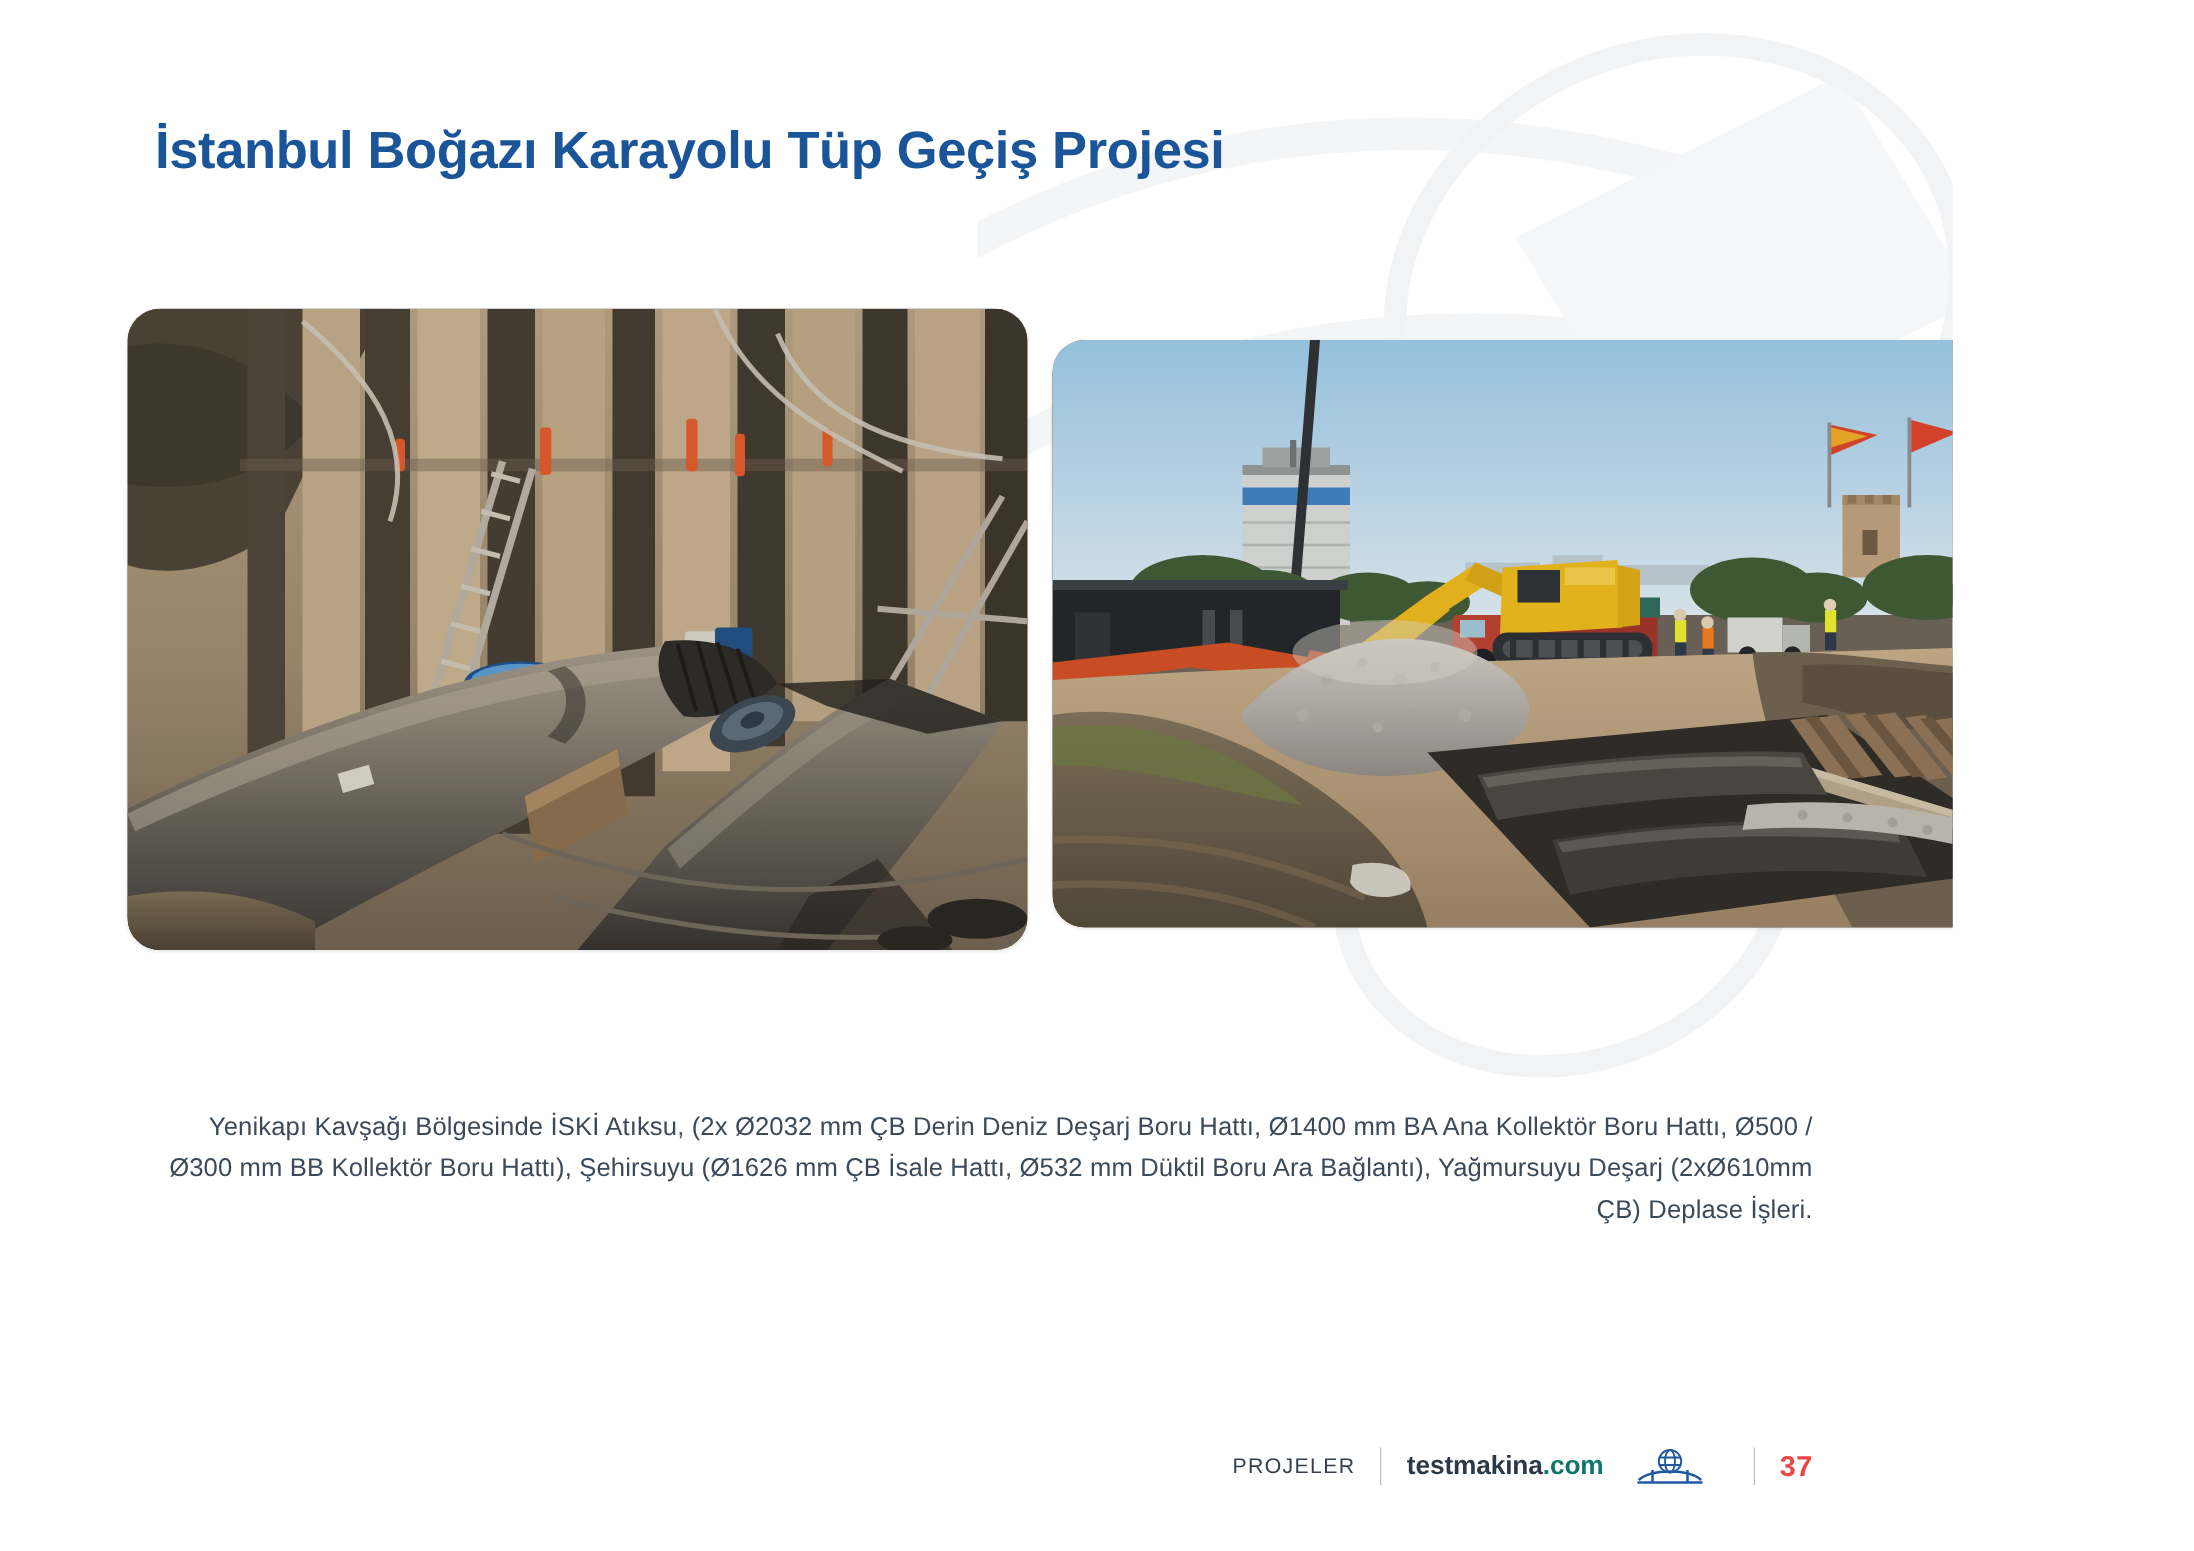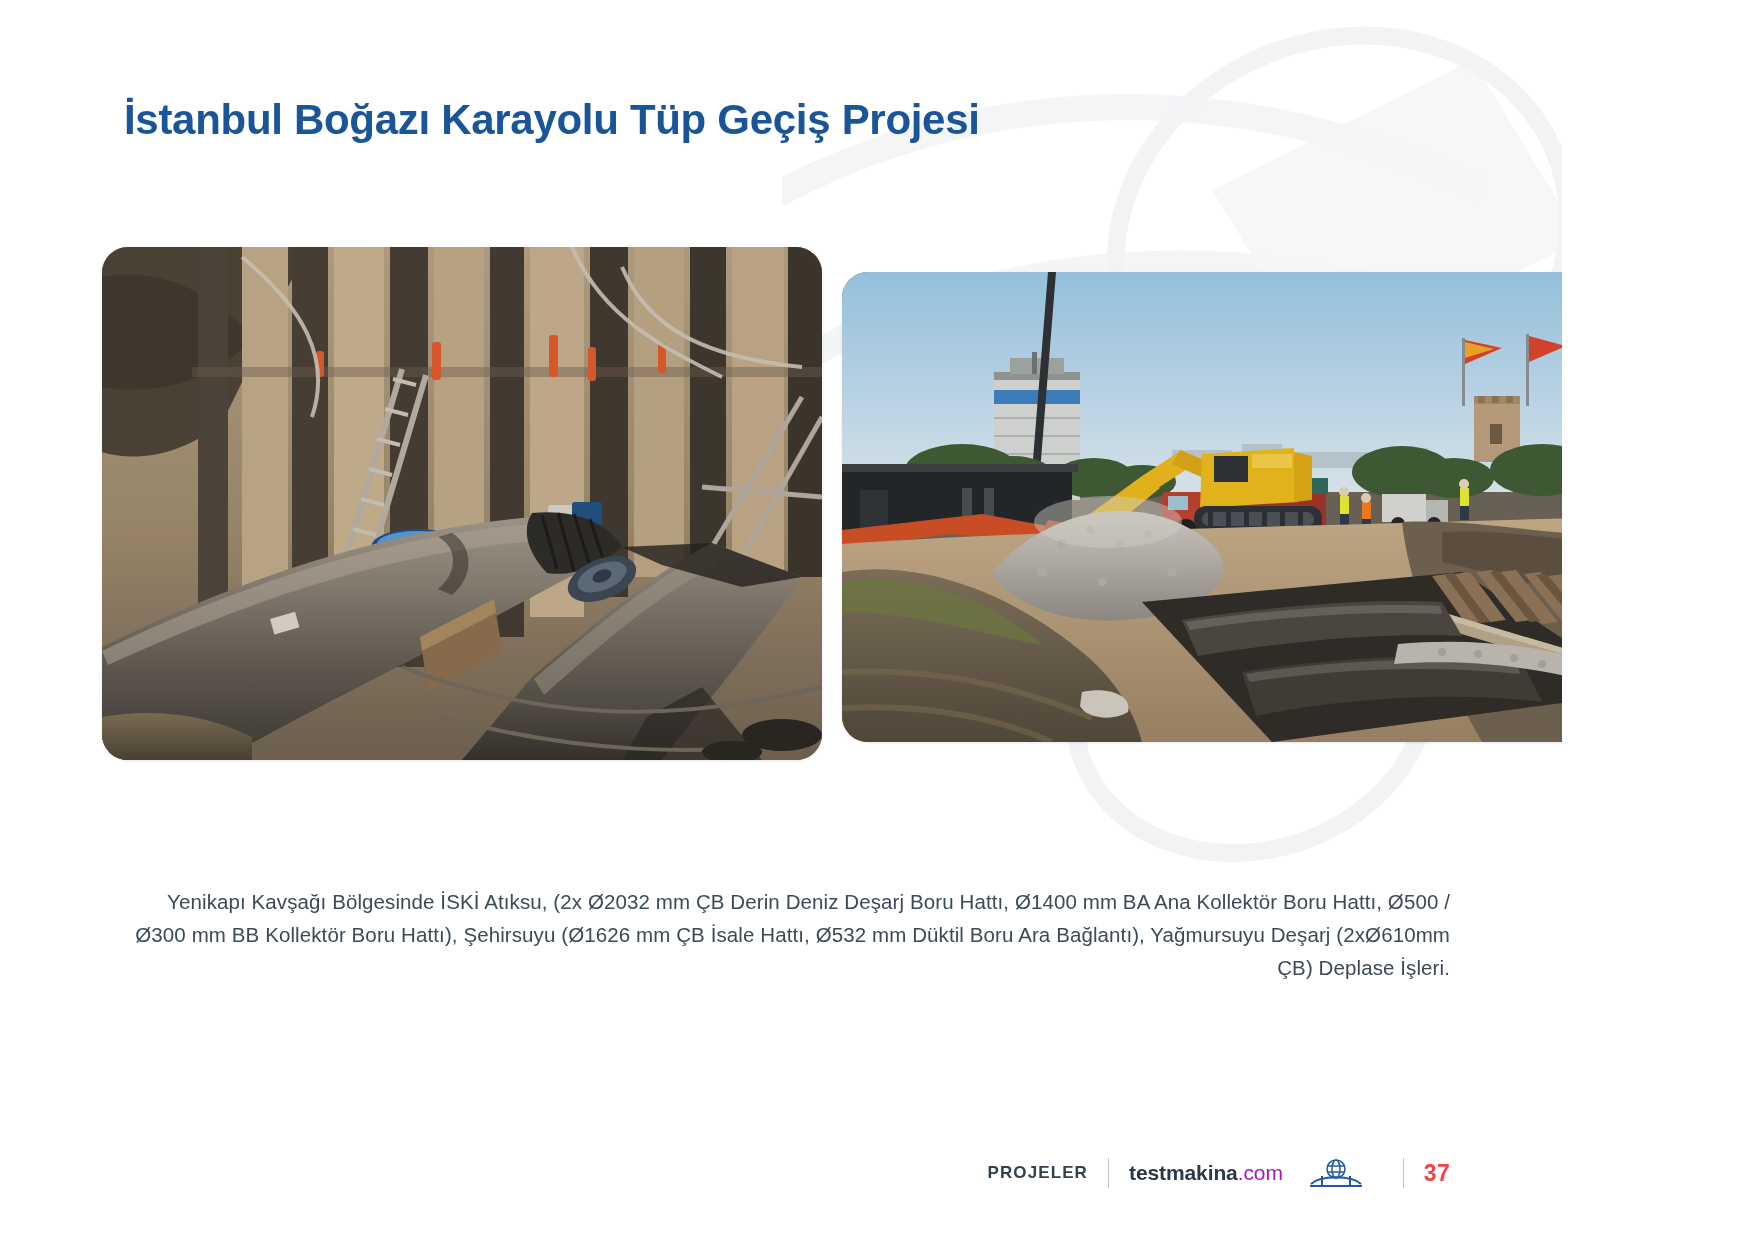--- a/index.html
+++ b/index.html
@@ -87,37 +87,37 @@
   #footer {
     position: absolute;
     right: 112px;
     bottom: 48px;
     display: flex;
     align-items: center;
     height: 40px;
   }
   #footer-section {
     font-size: 17px;
-    font-weight: 700;
+    font-weight: 400;
     letter-spacing: 1.1px;
     color: #33414f;
   }
   .v-divider {
     width: 1px;
     height: 30px;
     background: #b9c2cb;
     margin: 0 20px;
   }
   #brand {
     font-size: 21px;
     color: #2b3947;
     letter-spacing: -0.1px;
   }
   #brand .bold { font-weight: 700; }
-  #brand .light { font-weight: 400; color: #a21caf; }
+  #brand .light { font-weight: 700; color: #0f766e; }
   #footer-logo { margin: 0 18px 0 24px; width: 58px; height: 34px; }
   #page-number {
     font-size: 23px;
     font-weight: 700;
     color: #ef4444;
     letter-spacing: 0.3px;
   }
 </style>
 </head>
 <body>

